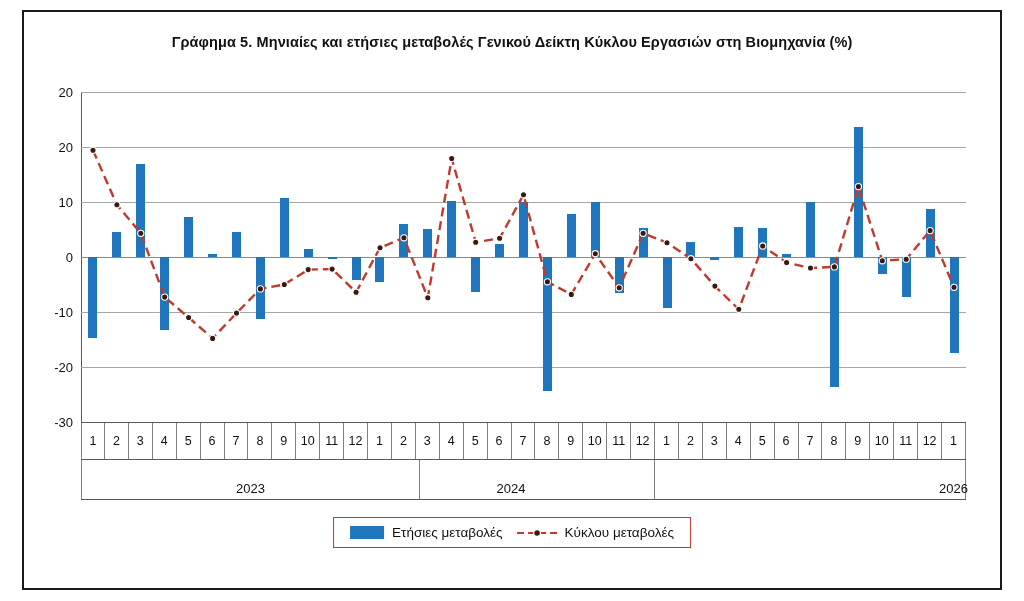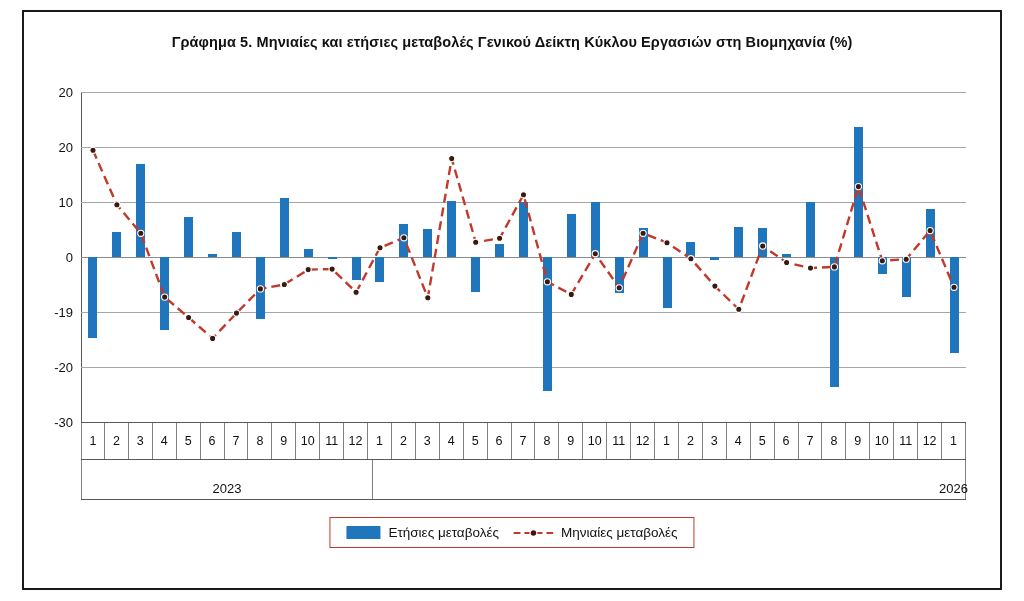--- a/index.html
+++ b/index.html
@@ -178,21 +178,21 @@
     <div id="gridlines">
         <div class="gridline" style="top: 0px;"></div>
         <div class="ytick" style="top: 0px;">20</div>
         <div class="gridline" style="top: 55px;"></div>
         <div class="ytick" style="top: 55px;">20</div>
         <div class="gridline" style="top: 110px;"></div>
         <div class="ytick" style="top: 110px;">10</div>
         <div class="zeroline" style="top: 165px;"></div>
         <div class="ytick" style="top: 165px;">0</div>
         <div class="gridline" style="top: 220px;"></div>
-        <div class="ytick" style="top: 220px;">-19</div>
+        <div class="ytick" style="top: 220px;">-10</div>
         <div class="gridline" style="top: 275px;"></div>
         <div class="ytick" style="top: 275px;">-20</div>
         <div class="gridline" style="top: 330px;"></div>
         <div class="ytick" style="top: 330px;">-30</div>
       </div>
     <div id="bars">
         <div class="bar" style="left: 7.45946px; top: 165px; height: 81.4px; background: rgb(31, 118, 188);"></div>
         <div class="bar" style="left: 31.3784px; top: 140.25px; height: 24.75px; background: rgb(31, 118, 188);"></div>
         <div class="bar" style="left: 55.2973px; top: 71.5px; height: 93.5px; background: rgb(31, 118, 188);"></div>
         <div class="bar" style="left: 79.2162px; top: 165px; height: 73.15px; background: rgb(31, 118, 188);"></div>
@@ -305,33 +305,34 @@
       <div class="mlabel" style="left: 693.649px; width: 23.9189px;">6</div>
       <div class="mlabel" style="left: 717.568px; width: 23.9189px;">7</div>
       <div class="mlabel" style="left: 741.486px; width: 23.9189px;">8</div>
       <div class="mlabel" style="left: 765.405px; width: 23.9189px;">9</div>
       <div class="mlabel" style="left: 789.324px; width: 23.9189px;">10</div>
       <div class="mlabel" style="left: 813.243px; width: 23.9189px;">11</div>
       <div class="mlabel" style="left: 837.162px; width: 23.9189px;">12</div>
       <div class="mlabel" style="left: 861.081px; width: 23.9189px;">1</div>
     </div>
   <div id="year-band">
-      <div class="ylabel first" style="left: 0px; width: 292px;">2023</div>
+      <div class="ylabel first" style="left: 0px; width: 339px;">2023</div>
+      <div class="ylabel" style="left: 287.027px; width: 287.027px;">2024</div>
       <div class="ylabel" style="left: 861.081px; width: 23.9189px;">2026</div>
     </div>
 
   <div id="legend">
     <div class="legend-item">
       <span class="legend-bar-swatch"></span>
       <span>Ετήσιες μεταβολές</span>
     </div>
     <div class="legend-item">
       <span class="legend-line-swatch">
         <svg width="40" height="12">
           <line x1="0" y1="6" x2="40" y2="6" stroke="#c0392b" stroke-width="2.2" stroke-dasharray="7,4"></line>
           <circle cx="20" cy="6" r="3.4" fill="#3a1a10" stroke="#ffffff" stroke-width="1.2"></circle>
         </svg>
       </span>
-      <span>Μηνιαίες μεταβολές</span>
+      <span>Κύκλου μεταβολές</span>
     </div>
   </div>
 
 </div>
 
 </body></html>

